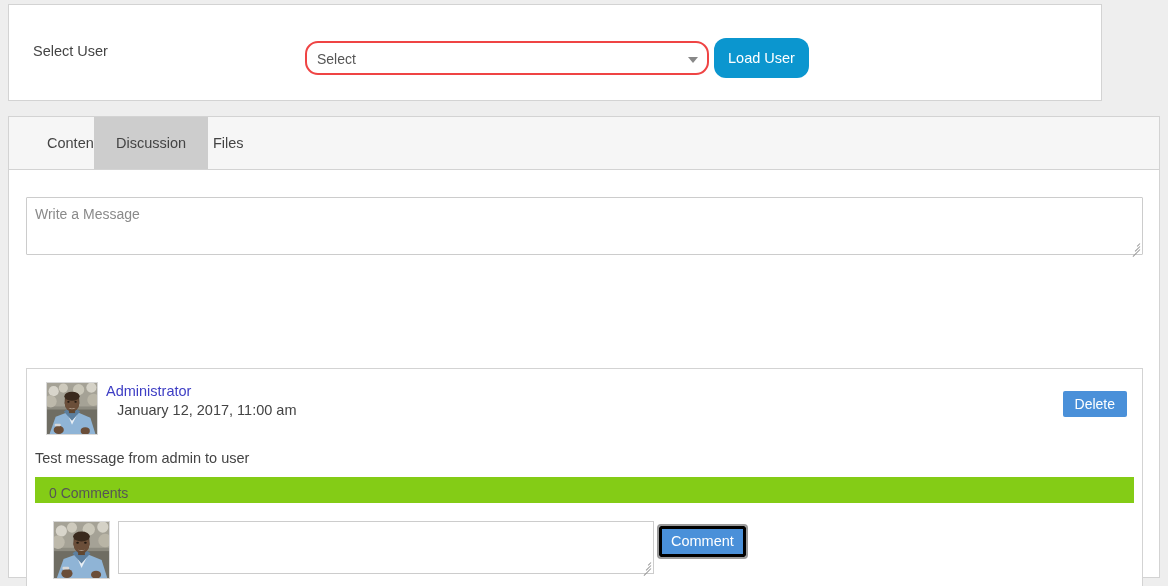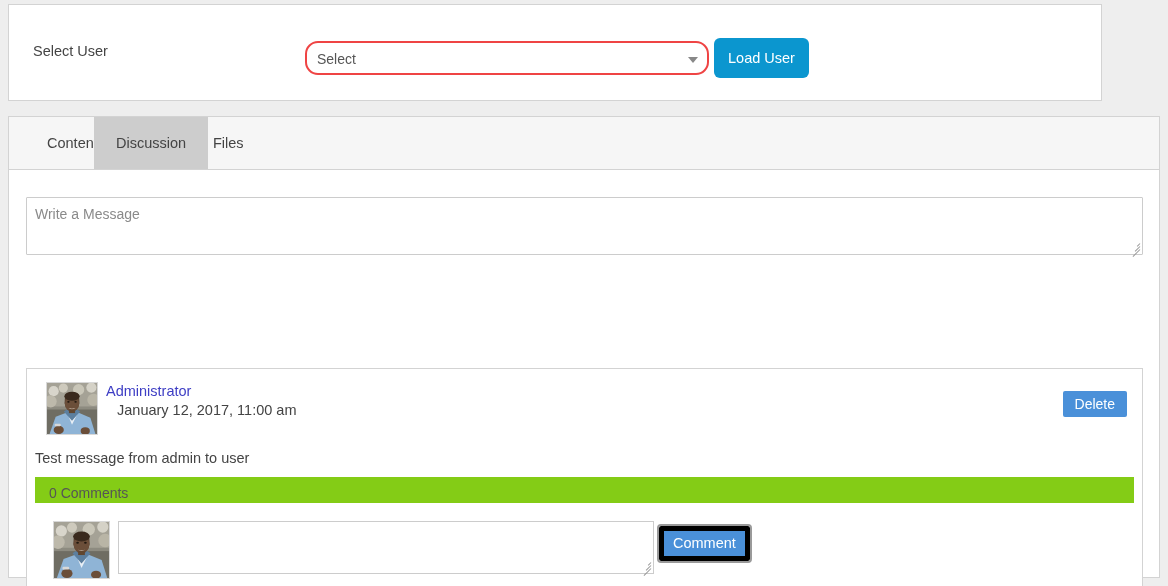--- a/index.html
+++ b/index.html
@@ -77,21 +77,21 @@
   }
   #load-user-button {
     position: absolute;
     left: 705px;
     top: 33px;
     height: 40px;
     padding: 0 14px;
     background: #0b96cf;
     color: #ffffff;
     border: 0;
-    border-radius: 6px;
+    border-radius: 12px;
     font-family: "Liberation Sans", sans-serif;
     font-size: 14.5px;
     line-height: 40px;
     cursor: pointer;
     white-space: nowrap;
   }
 
   
   #main-panel {
     position: absolute;
@@ -299,21 +299,21 @@
     position: absolute;
     left: 632px;
     top: 157px;
     padding: 0 9px;
     height: 25px;
     line-height: 25px;
     background: #4a90d9;
     color: #ffffff;
     font-family: "Liberation Sans", sans-serif;
     font-size: 14.5px;
-    border: 5px solid #000000;
+    border: 3px solid #000000;
     outline: 2px solid #9a9a9a;
     border-radius: 2px;
     cursor: pointer;
   }
 </style>
 </head>
 <body>
 
 <svg width="0" height="0" style="position:absolute" aria-hidden="true">
   <defs>

